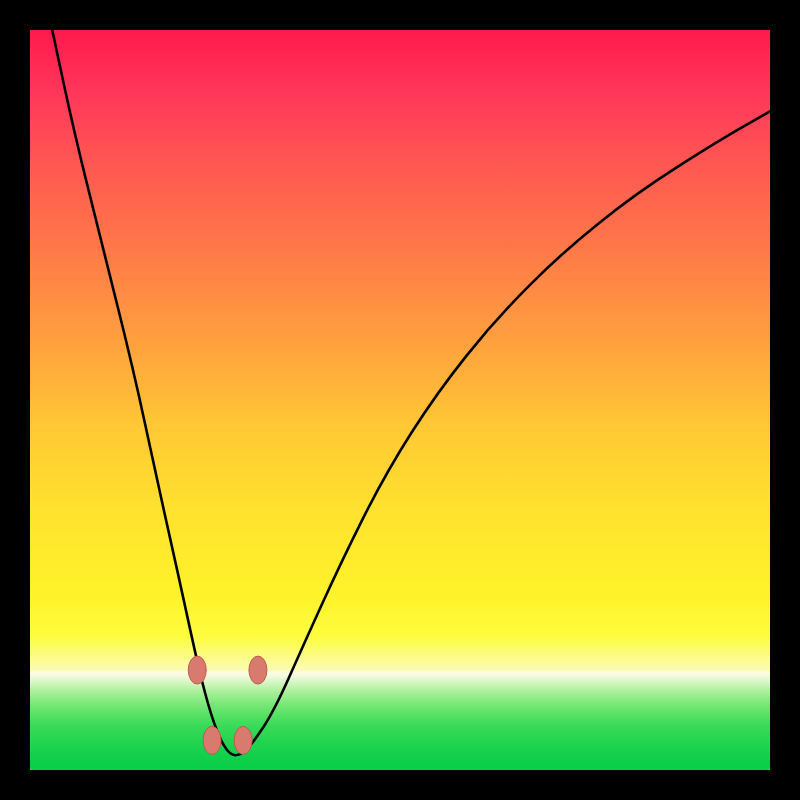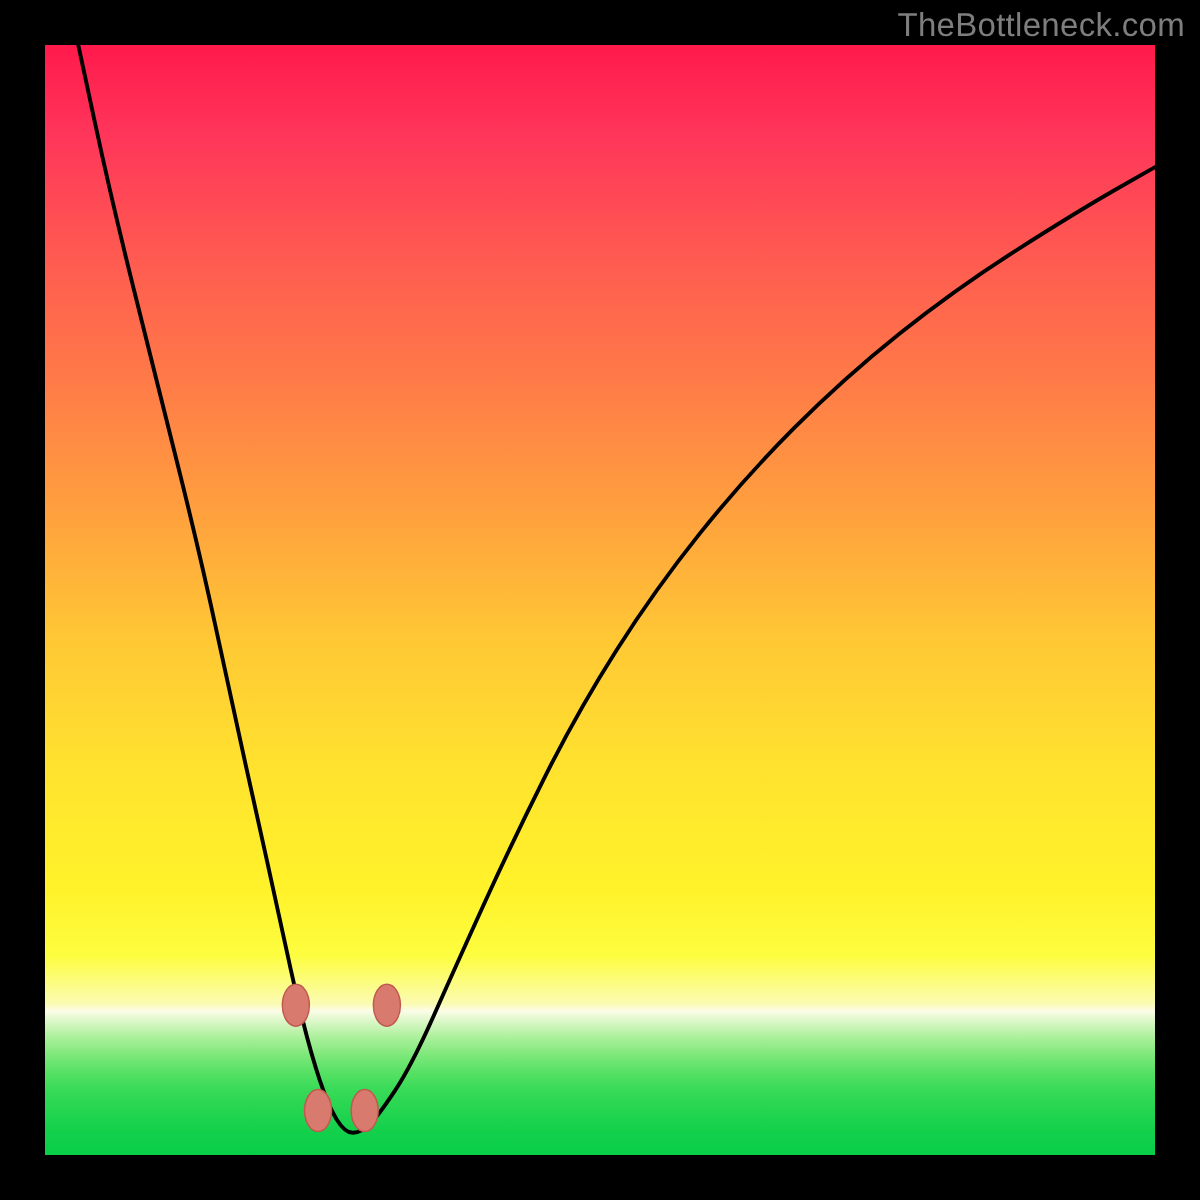--- a/index.html
+++ b/index.html
@@ -74,14 +74,13 @@
     <svg class="curve" viewBox="0 0 740 740">
       <path id="curve-path" fill="none" stroke="#000000" stroke-width="2.6" stroke-linecap="round" d="M 22.20 0.00 Q 22.20 0.00 33.30 51.80 Q 44.40 103.60 59.20 162.80 Q 74.00 222.00 88.80 281.20 Q 103.60 340.40 114.70 392.20 Q 125.80 444.00 133.20 477.30 Q 140.60 510.60 148.00 543.90 Q 155.40 577.20 160.95 603.10 Q 166.50 629.00 172.05 651.20 Q 177.60 673.40 183.15 690.05 Q 188.70 706.70 194.25 715.95 Q 199.80 725.20 205.35 725.20 Q 210.90 725.20 216.45 719.65 Q 222.00 714.10 233.10 697.45 Q 244.20 680.80 259.00 647.50 Q 273.80 614.20 292.30 573.50 Q 310.80 532.80 333.00 488.40 Q 355.20 444.00 381.10 403.30 Q 407.00 362.60 436.60 325.60 Q 466.20 288.60 499.50 255.30 Q 532.80 222.00 569.80 192.40 Q 606.80 162.80 647.50 136.90 Q 688.20 111.00 714.10 96.20 T 740.00 81.40"></path>
       <g id="markers">
           <ellipse cx="167.24" cy="640.10" rx="9" ry="14" fill="#d97a6e" stroke="#c05a4e" stroke-width="1"></ellipse>
           <ellipse cx="182.04" cy="710.40" rx="9" ry="14" fill="#d97a6e" stroke="#c05a4e" stroke-width="1"></ellipse>
           <ellipse cx="213.12" cy="710.40" rx="9" ry="14" fill="#d97a6e" stroke="#c05a4e" stroke-width="1"></ellipse>
           <ellipse cx="227.92" cy="640.10" rx="9" ry="14" fill="#d97a6e" stroke="#c05a4e" stroke-width="1"></ellipse>
         </g>
     </svg>
   </div>
-  <div class="watermark">TheBottleneck.com</div>
 </div>
 
 </body></html>

